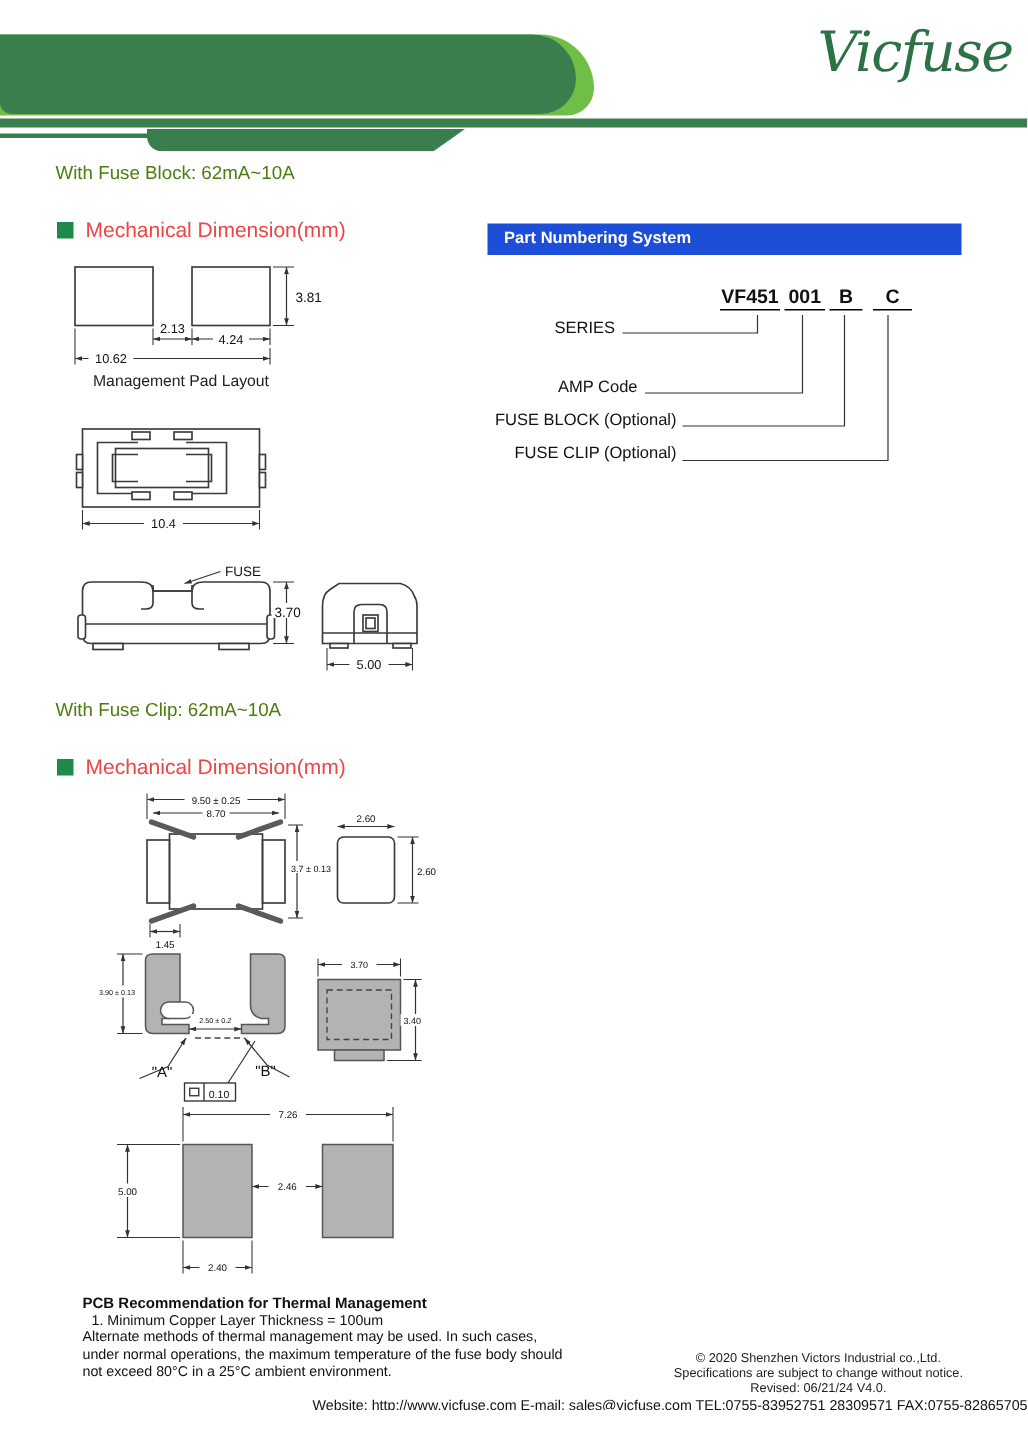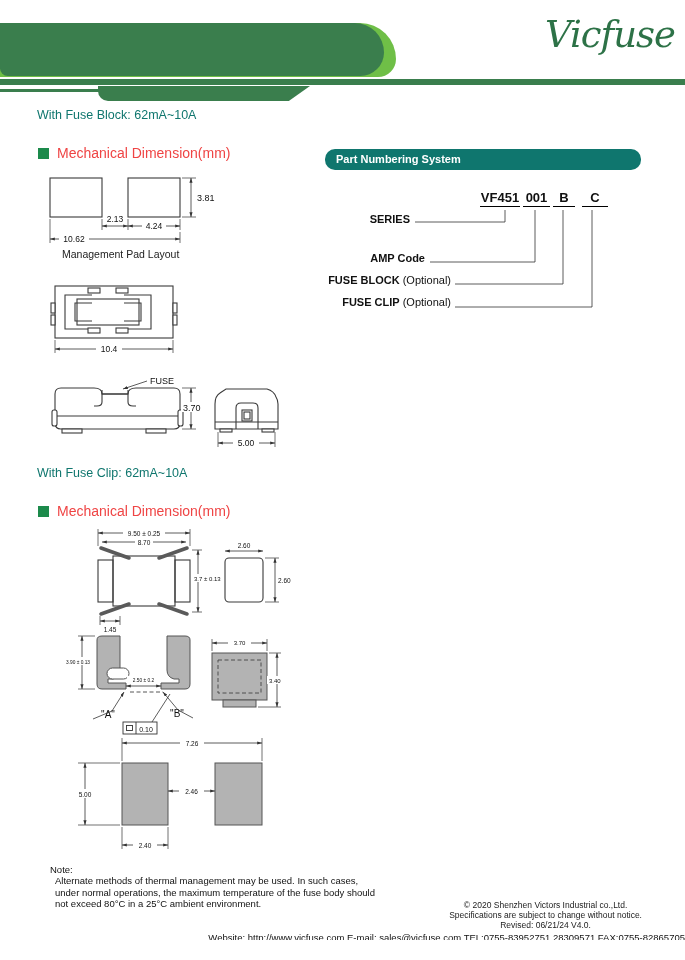--- a/index.html
+++ b/index.html
@@ -11,33 +11,33 @@
                  border-radius:0 40px 20px 0;}
   .banner-main{left:0;top:23px;width:384px;height:53px;background:#3a7e4d;
                border-radius:0 30px 24px 8px;}
   .hdr-line{left:0;top:79px;width:685px;height:6px;background:#3a7e4d;}
   .hdr-thinline{left:0;top:89px;width:105px;height:3px;background:#3a7e4d;}
   .hdr-tab{left:98px;top:86px;width:212px;height:15px;background:#3a7e4d;
            border-radius:0 0 10px 10px;clip-path:polygon(0 0,100% 0,90% 100%,0 100%);}
   .logo{right:10px;top:13px;font-family:"DejaVu Serif",serif;font-style:italic;
         font-size:37px;color:#2d7247;letter-spacing:-1px;}
   
-  .sec-title{font-size:12.5px;color:#0f766e;}
+  .sec-title{font-size:12.5px;color:#4d7c0f;}
   .mech-head{display:flex;align-items:center;gap:8px;}
   .mech-sq{width:11px;height:11px;background:#1c8a4b;}
   .mech-txt{font-size:14px;color:#ef4444;}
   .caption{font-size:10.5px;color:#222;}
   
-  .pn-bar{left:325px;top:149px;width:316px;height:21px;background:#0f766e;border-radius:10px;}
+  .pn-bar{left:325px;top:149px;width:316px;height:21px;background:#1d4ed8;}
   .pn-bar span{display:block;padding-left:11px;line-height:21px;color:#fff;
                font-size:11px;font-weight:bold;}
   .pn-seg{top:190px;text-align:center;font-size:13px;font-weight:bold;
           border-bottom:1.5px solid #000;padding-bottom:1px;}
   .pn-row{width:141px;text-align:right;font-size:11px;white-space:nowrap;}
-  .pn-row b{font-weight:bold;}
+  .pn-row b{font-weight:normal;}
   .pn-row i{font-style:normal;font-weight:normal;}
   
   .notes{left:50px;top:864px;width:335px;font-size:9.5px;line-height:11px;color:#111;}
   .notes .n-title{font-weight:bold;font-size:10px;margin-left:5px;}
   .notes .n-item{margin-left:11px;}
   .notes .n-label{margin-left:0;}
   .notes .n-body{margin-left:5px;width:320px;line-height:11.5px;}
   
   .foot-right{right:43px;top:900px;text-align:center;font-size:8.5px;line-height:10px;color:#222;}
   .foot-center{left:0;width:685px;text-align:right;font-size:9.5px;color:#111;}
@@ -278,21 +278,22 @@
     <rect class="wbg" x="119" y="53" width="25" height="9"></rect>
     <text class="dt" x="131.5" y="60.5" font-size="6.5" text-anchor="middle">2.46</text>
 
     <path class="ext" d="M62,94 V116 M108,94 V116"></path>
     <line class="dim" x1="62" y1="112" x2="108" y2="112" marker-start="url(#arw)" marker-end="url(#arw)"></line>
     <rect class="wbg" x="73" y="107" width="24" height="9"></rect>
     <text class="dt" x="85" y="114.5" font-size="6.5" text-anchor="middle">2.40</text>
   </svg>
 
   <div class="abs notes">
-    <div class="n-label">Note:</div>
+    <div class="n-title">PCB Recommendation for Thermal Management</div>
+    <div class="n-item">1. Minimum Copper Layer Thickness = 100um</div>
     <div class="n-body">Alternate methods of thermal management may be used. In such cases, under normal operations, the maximum temperature of the fuse body should not exceed 80°C in a 25°C ambient environment.</div>
   </div>
 
   <div class="abs foot-right">
     <div>© 2020 Shenzhen Victors Industrial co.,Ltd.</div>
     <div>Specifications are subject to change without notice.</div>
     <div>Revised: 06/21/24    V4.0.</div>
   </div>
   <div class="abs foot-center" style="top:932px">Website: http://www.vicfuse.com E-mail: sales@vicfuse.com TEL:0755-83952751 28309571  FAX:0755-82865705</div>
 

